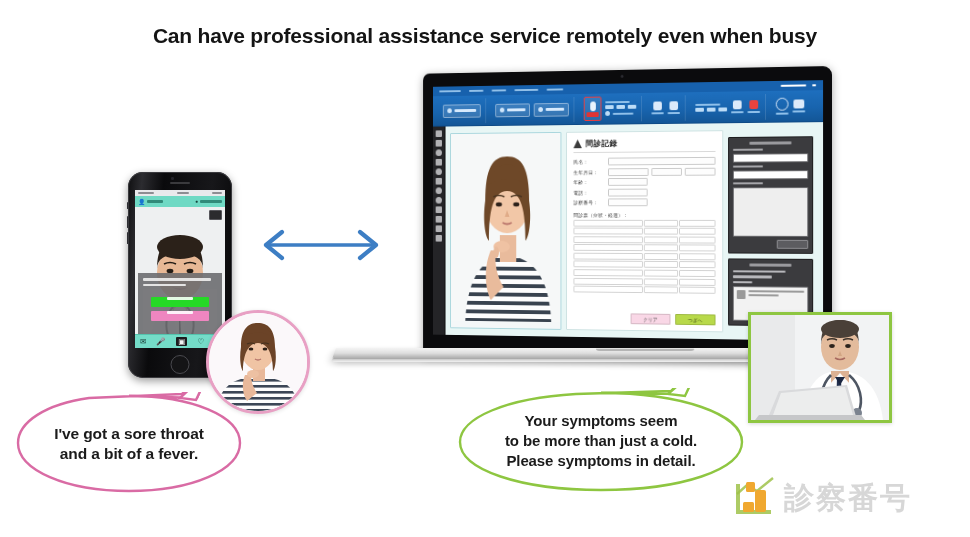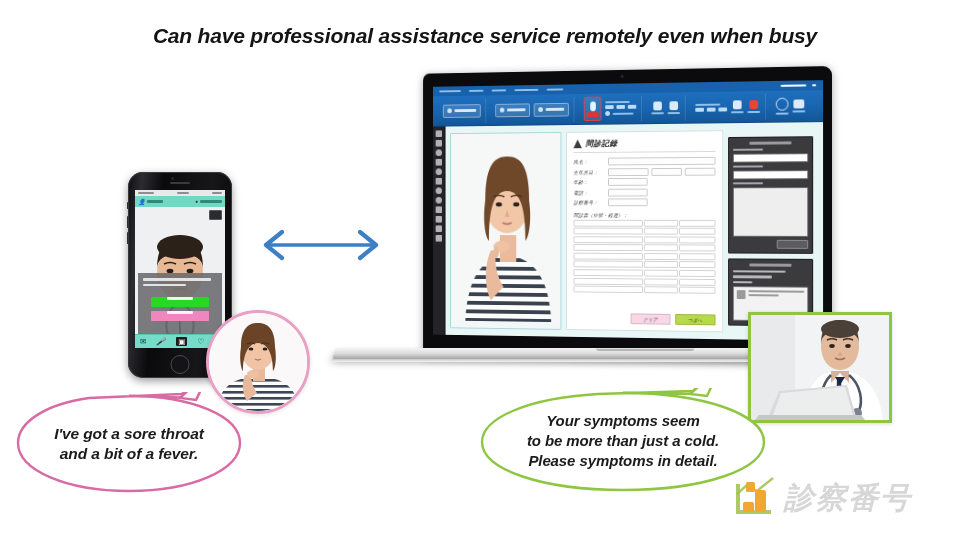--- a/index.html
+++ b/index.html
@@ -1,21 +1,21 @@
 <!DOCTYPE html>
 <html><head>
 <meta charset="utf-8">
 <style>
   html,body{margin:0;padding:0;}
   body{
     width:970px;height:537px;background:#ffffff;overflow:hidden;
     font-family:"Liberation Sans","DejaVu Sans",sans-serif;
     position:relative;
   }
-  .stage{position:absolute;inset:0;font-style:italic;}
+  .stage{position:absolute;inset:0;}
 
   
   .title{
     position:absolute;left:0;top:24px;width:970px;text-align:center;
     font-size:21px;font-weight:bold;color:#141414;letter-spacing:-0.2px;
   }
 
   
   .arrow{position:absolute;left:248px;top:225px;width:146px;height:40px;}
 
@@ -218,21 +218,21 @@
     box-shadow:0 1px 4px rgba(0,0,0,.16);
   }
 
   
   .bubble{position:absolute;display:flex;align-items:center;justify-content:center;
     text-align:center;box-sizing:border-box;}
   .bubble .btext{position:relative;z-index:2;font-size:15px;line-height:1.32;
     color:#1b1b1b;font-weight:bold;letter-spacing:-.1px;}
   .bubble-pink{left:14px;top:392px;width:230px;height:104px;}
   .bubble-pink .btext{font-size:15.5px;}
-  .bubble-green{left:478px;top:388px;width:290px;height:106px;}
+  .bubble-green{left:456px;top:388px;width:290px;height:106px;}
   .bubble-green .btext{font-size:15px;}
   .bubble svg{position:absolute;inset:0;width:100%;height:100%;z-index:1;}
 
   
   .watermark{position:absolute;left:733px;top:476px;display:flex;align-items:center;gap:9px;}
   .wm-mark{position:relative;width:42px;height:44px;}
   .wm-text{font-size:30px;font-weight:bold;color:#d7d7d7;letter-spacing:2px;
     font-family:"DejaVu Sans",sans-serif;}
 </style>
 </head>

